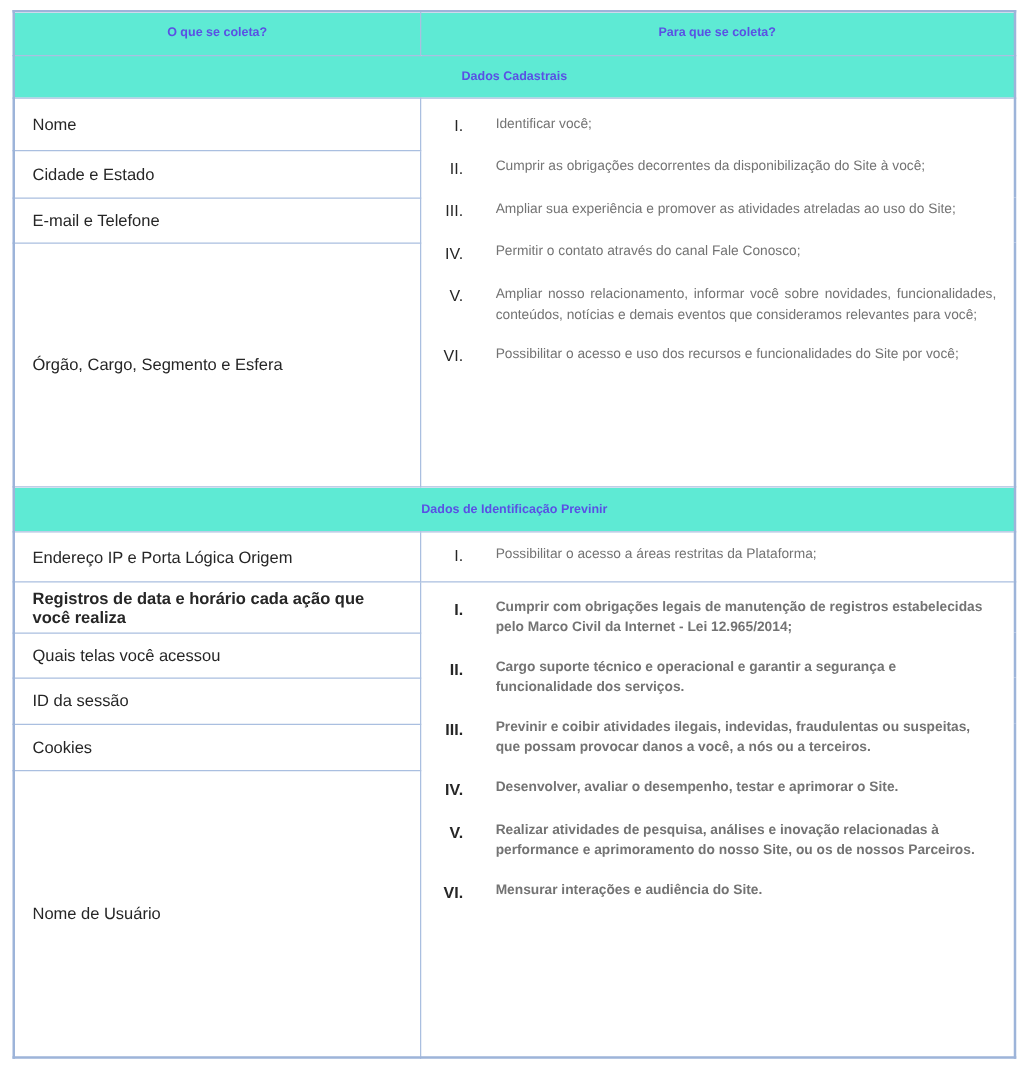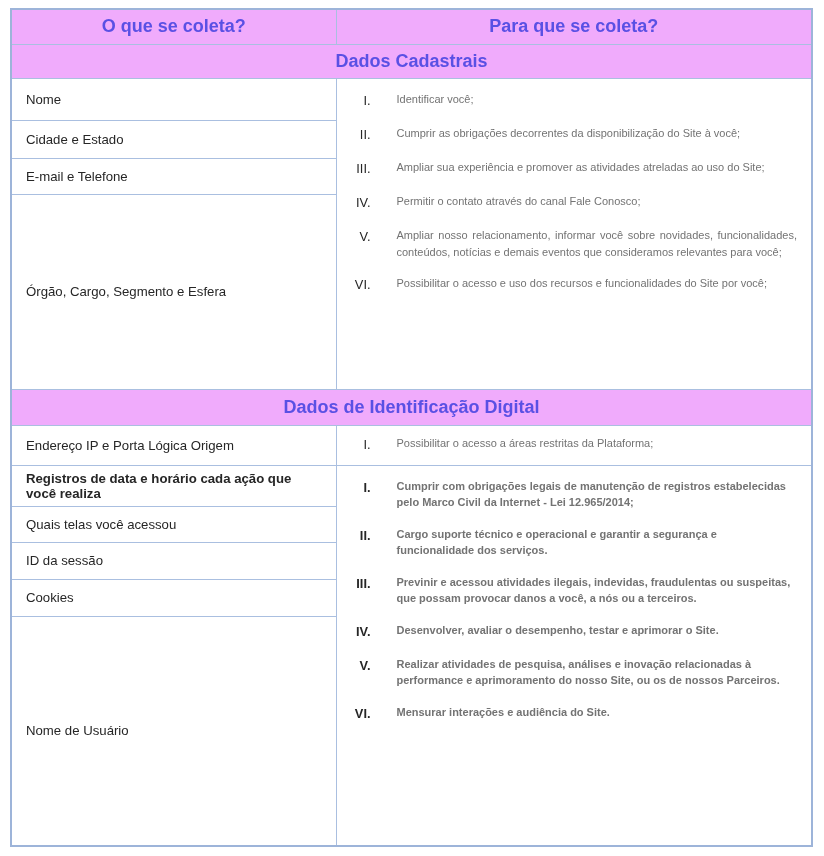--- a/index.html
+++ b/index.html
@@ -21,26 +21,26 @@
     border: 2px solid #9db4d9;
   }
   col.c1 { width: 325px; }
   col.c2 { width: 476px; }
   td {
     border: 1px solid #aabfe0;
     padding: 0;
     overflow: hidden;
   }
   td.hdr {
-    background: #f0abfc;
+    background: #5eead4;
     text-align: center;
     vertical-align: middle;
     font-weight: bold;
     color: #5a50e4;
-    font-size: 18px;
+    font-size: 10px;
   }
   td.lab {
     vertical-align: middle;
     font-size: 13.2px;
     color: #262626;
     padding: 4px 14px;
     background: #ffffff;
   }
   td.list {
     vertical-align: top;
@@ -133,21 +133,21 @@
       <td class="lab">Cidade e Estado</td>
     </tr>
     <tr class="r5">
       <td class="lab">E-mail e Telefone</td>
     </tr>
     <tr class="r6">
       <td class="lab">Órgão, Cargo, Segmento e Esfera</td>
     </tr>
 
     <tr class="r7">
-      <td class="hdr" colspan="2">Dados de Identificação Digital</td>
+      <td class="hdr" colspan="2">Dados de Identificação Previnir</td>
     </tr>
 
     <tr class="r8">
       <td class="lab">Endereço IP e Porta Lógica Origem</td>
       <td class="list mid">
         <div class="li">
           <span class="num">I.</span>
           <span class="txt">Possibilitar o acesso a áreas restritas da Plataforma;</span>
         </div>
       </td>
@@ -159,21 +159,21 @@
         <div class="li">
           <span class="num">I.</span>
           <span class="txt">Cumprir com obrigações legais de manutenção de registros estabelecidas pelo Marco Civil da Internet - Lei 12.965/2014;</span>
         </div>
         <div class="li">
           <span class="num">II.</span>
           <span class="txt">Cargo suporte técnico e operacional e garantir a segurança e funcionalidade dos serviços.</span>
         </div>
         <div class="li">
           <span class="num">III.</span>
-          <span class="txt">Previnir e acessou atividades ilegais, indevidas, fraudulentas ou suspeitas, que possam provocar danos a você, a nós ou a terceiros.</span>
+          <span class="txt">Previnir e coibir atividades ilegais, indevidas, fraudulentas ou suspeitas, que possam provocar danos a você, a nós ou a terceiros.</span>
         </div>
         <div class="li">
           <span class="num">IV.</span>
           <span class="txt">Desenvolver, avaliar o desempenho, testar e aprimorar o Site.</span>
         </div>
         <div class="li">
           <span class="num">V.</span>
           <span class="txt">Realizar atividades de pesquisa, análises e inovação relacionadas à performance e aprimoramento do nosso Site, ou os de nossos Parceiros.</span>
         </div>
         <div class="li">

